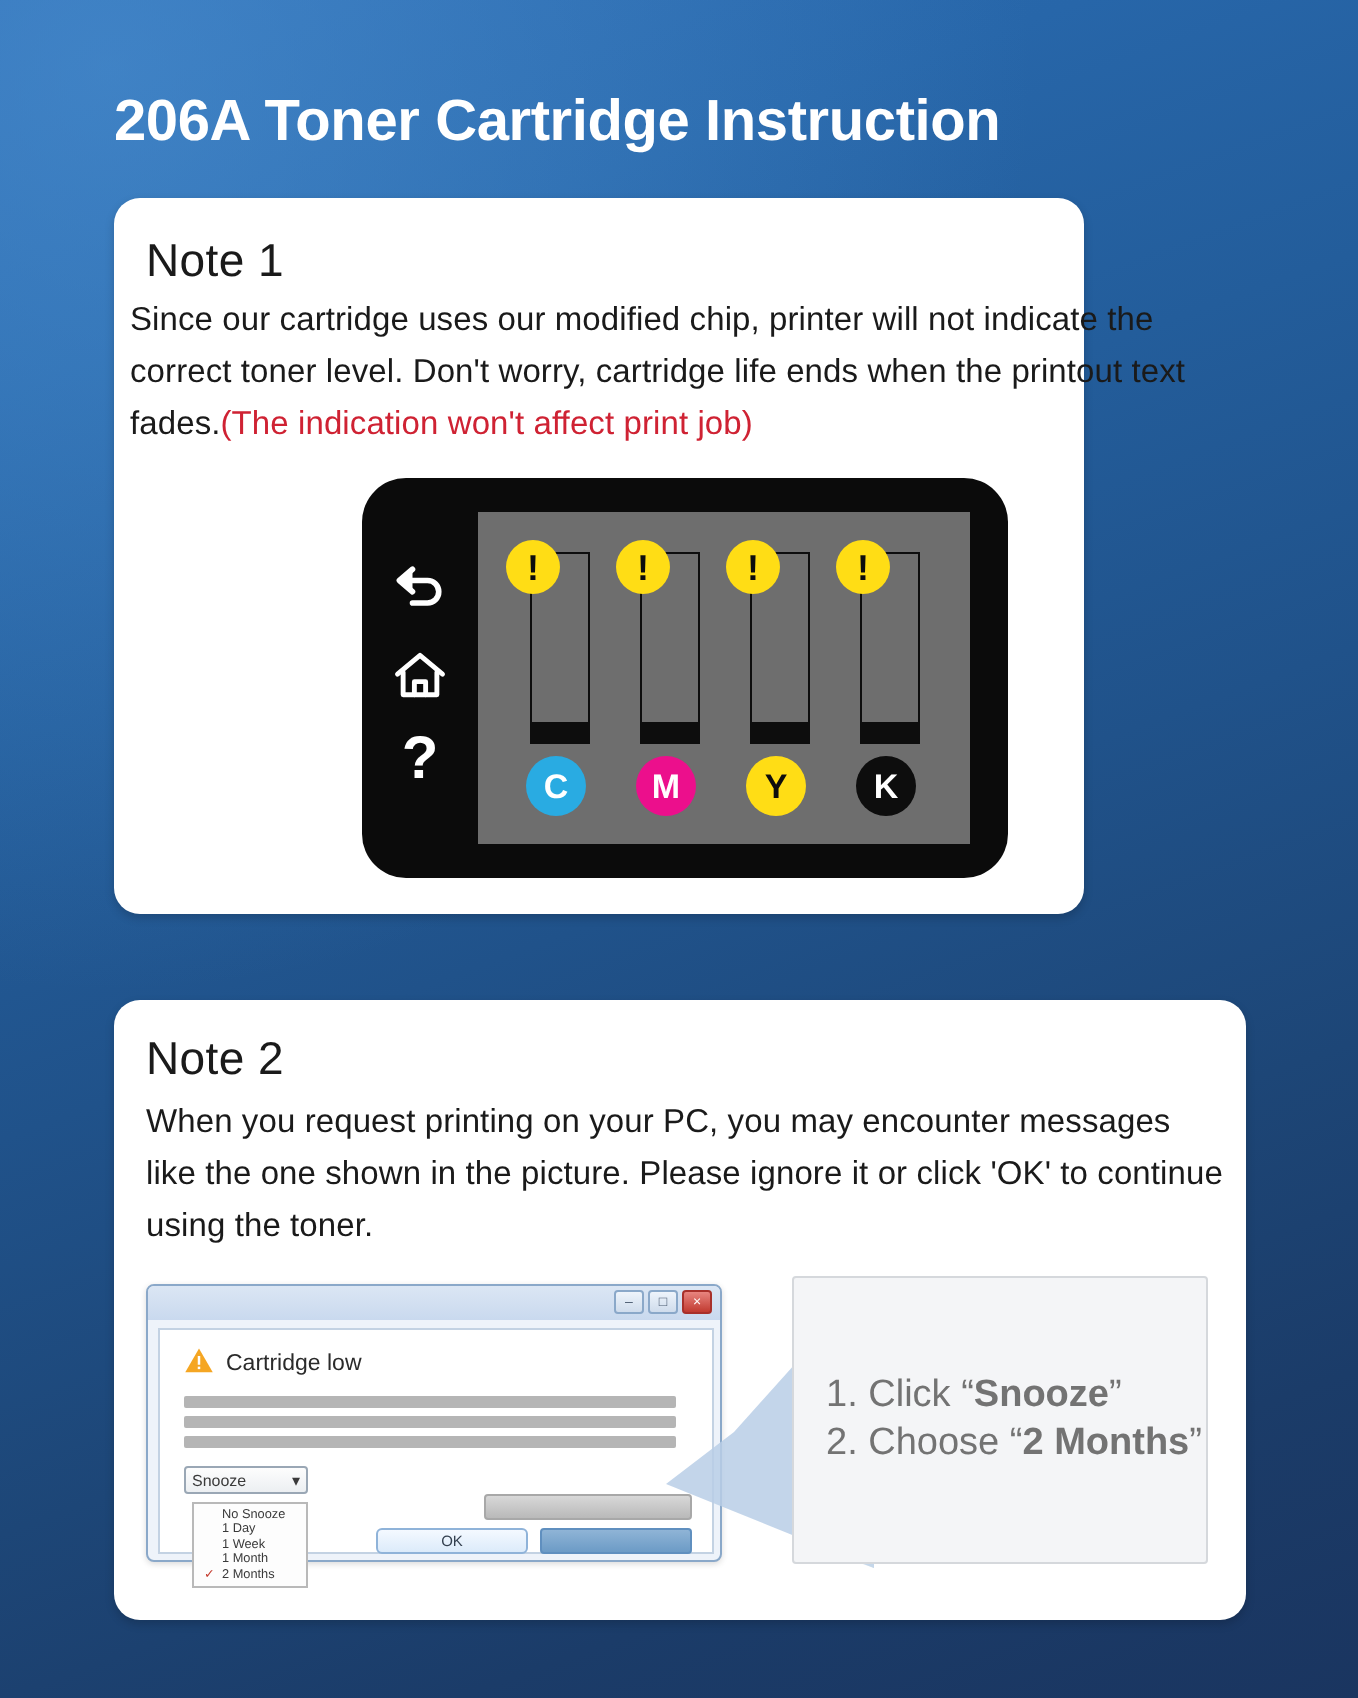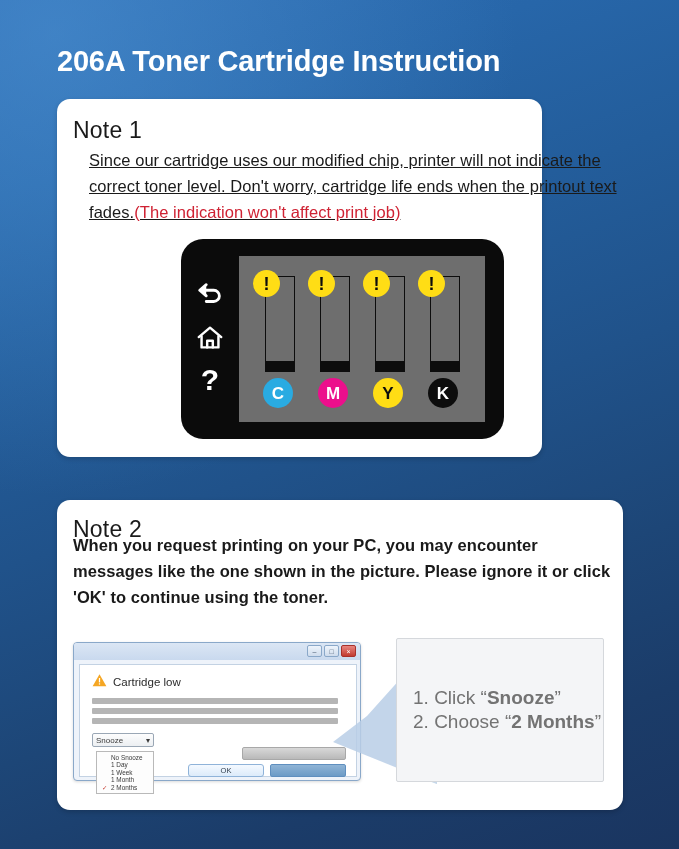--- a/index.html
+++ b/index.html
@@ -62,22 +62,22 @@
   #card-note1 .note-head { position: absolute; left: 16px; top: 18px; }
   #card-note2 .note-head { position: absolute; left: 16px; top: 16px; }
 
   .note-body {
     position: absolute;
     font-size: 16.5px;
     line-height: 26px;
     color: #1a1a1a;
     letter-spacing: 0.05px;
   }
-  #note1-body { left: 32px; top: 48px; width: 540px; text-decoration: underline; }
-  #note2-body { left: 16px; top: 32px; width: 540px; font-weight: bold; }
+  #note1-body { left: 8px; top: 48px; width: 540px; }
+  #note2-body { left: 16px; top: 48px; width: 540px; }
 
   .red-text { color: #cf2233; }
 
   
   .panel {
     position: absolute;
     left: 124px;
     top: 140px;
     width: 323px;
     height: 200px;

